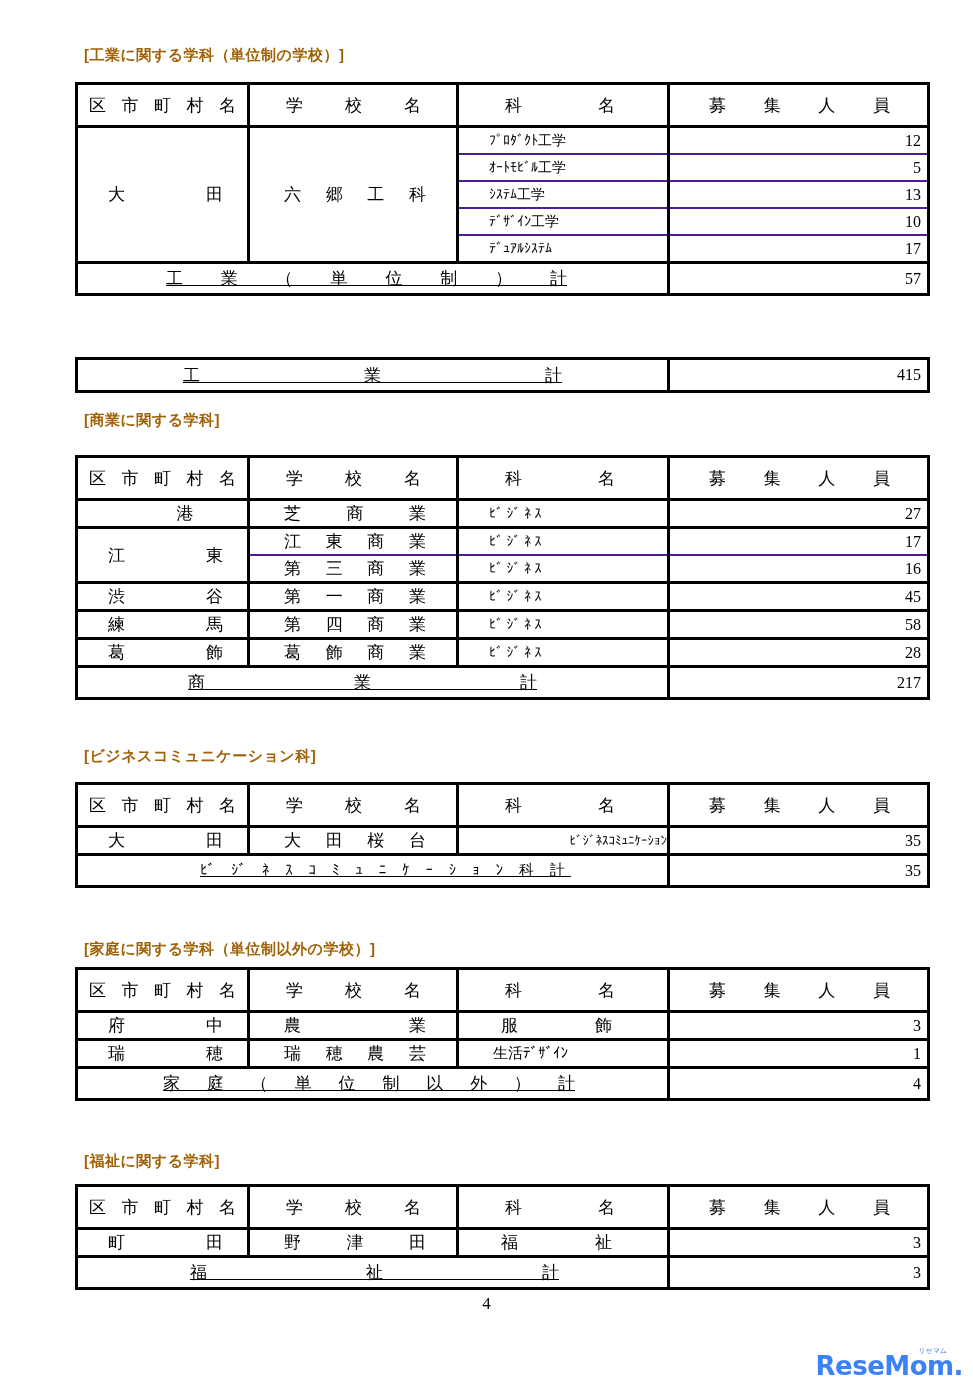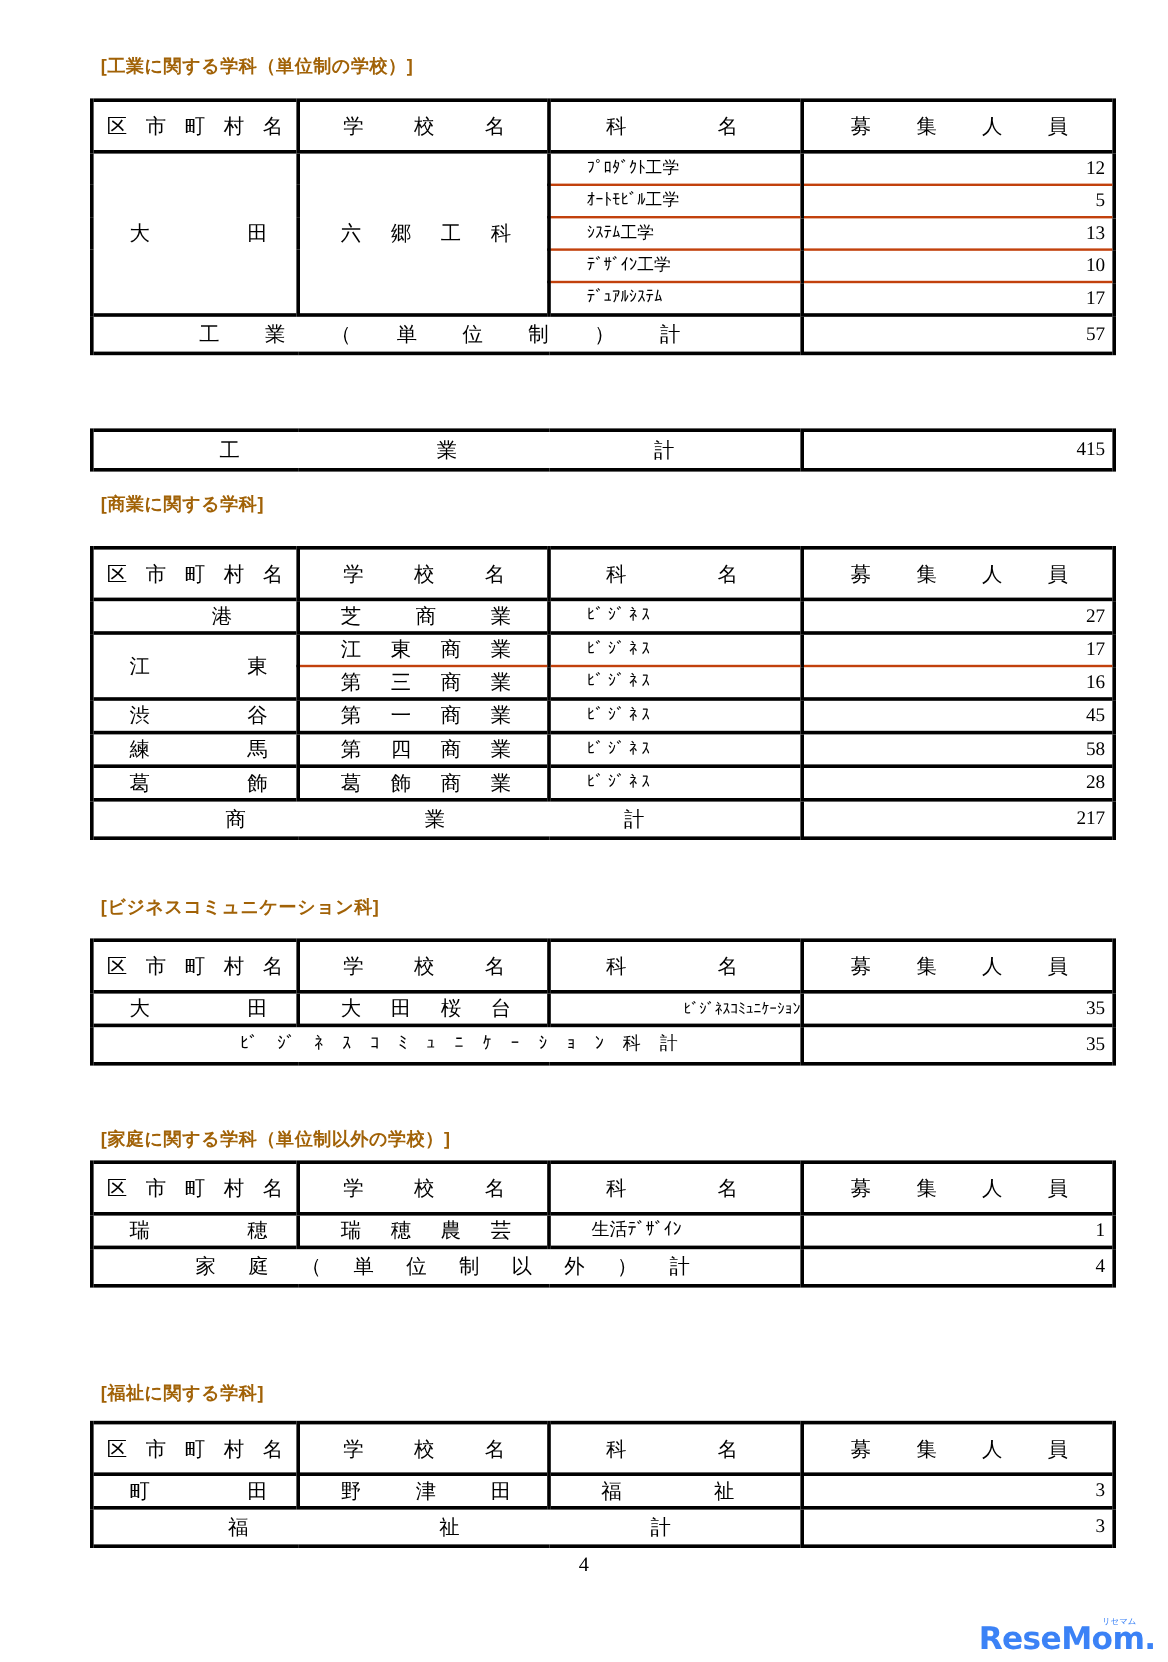--- a/index.html
+++ b/index.html
@@ -19,39 +19,39 @@
     border-collapse:collapse; table-layout:fixed;
     border:3px solid #000;
   }
   .c1 { width:172px; } .c2 { width:209px; } .c3 { width:211px; } .c4 { width:260px; }
   td {
     padding:0; margin:0; vertical-align:middle; overflow:hidden;
     white-space:nowrap; border-left:3px solid #000; border-right:3px solid #000;
     font-size:17px; line-height:1;
   }
   tr.bt3 > td { border-top:3px solid #000; }
-  tr.bt2 > td { border-top:2px solid #c2410c; }
+  tr.bt2 > td { border-top:2px solid #4c1d95; }
   tr.hdr  > td { height:40px; }
   tr.r    > td { height:25px; }
   tr.total> td { height:29px; }
   tr.one  > td { height:30px; }
   .sp { text-align:justify; text-align-last:justify; }
   .hm { padding:0 11px; }
   .hs { padding:0 35px 0 36px; }
   .hd { padding:0 52px 0 46px; }
   .hc { padding:0 37px 0 39px; }
   .muni   { padding:0 24px 0 30px; }
   .school { padding:0 30px 0 34px; }
   .single { text-align:center; padding-left:45px; }
   .dept    { font-size:14px; text-align:left; padding-left:30px; }
   .dept-mx { font-size:15px; text-align:left; padding-left:34px; }
   .dept-tight { font-size:13px; text-align:right; padding-left:8px; }
   .dept-sp { font-size:17px; text-align:justify; text-align-last:justify; padding:0 55px 0 42px; }
   .num { font-size:16px; text-align:right; padding-right:6px; }
-  .tlabel { font-size:17px; }
+  .tlabel { font-size:17px;text-decoration:underline; }
   .page-num {
     position:absolute; top:1294px; left:0; width:973px;
     text-align:center; font-size:17px;
   }
   .logo { position:absolute; right:10px; bottom:6px; text-align:right; color:#3b82f6; }
   .logo-ruby {
     display:block; font-size:7px; line-height:1;
     padding-right:16px; margin-bottom:-2px;
     font-family:"DejaVu Sans",sans-serif;
   }
@@ -222,20 +222,26 @@
         <col class="c4">
       </colgroup>
     <tbody>
       <tr class="hdr">
         <td class="sp hm">区 市 町 村 名</td>
         <td class="sp hs">学 校 名</td>
         <td class="sp hd">科 名</td>
         <td class="sp hc">募 集 人 員</td>
       </tr>
       <tr class="r bt3">
+        <td class="sp muni">府 中</td>
+        <td class="sp school">農 業</td>
+        <td class="dept-sp">服 飾</td>
+        <td class="num">3</td>
+      </tr>
+      <tr class="r bt3">
         <td class="sp muni">瑞 穂</td>
         <td class="sp school">瑞 穂 農 芸</td>
         <td class="dept-mx">生活ﾃﾞｻﾞｲﾝ</td>
         <td class="num">1</td>
       </tr>
       <tr class="total bt3">
         <td colspan="3" class="sp tlabel" style="padding:0 92px 0 85px">家 庭 （ 単 位 制 以 外 ） 計</td>
         <td class="num">4</td>
       </tr>
     </tbody>

